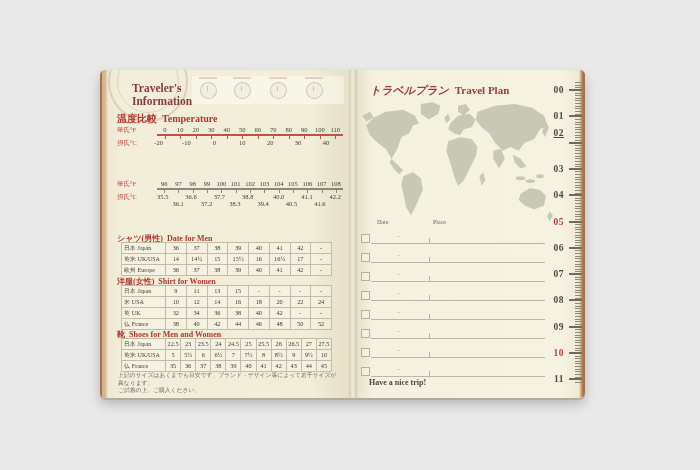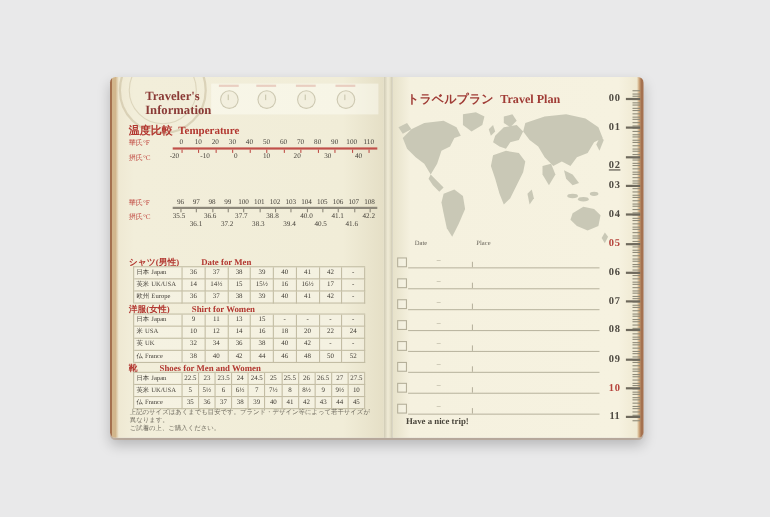--- a/index.html
+++ b/index.html
@@ -23,21 +23,21 @@
   .wm-clock{position:absolute;top:12px;width:15px;height:15px;border-radius:50%;
     border:1px solid rgba(175,170,140,.55);background:rgba(235,230,210,.4);}
   .wm-clock:before{content:"";position:absolute;left:6px;top:3px;width:1px;height:5px;background:rgba(175,170,140,.6);}
   .wm-clock:after{content:"";position:absolute;left:-2px;top:-6px;width:18px;height:2px;background:rgba(190,90,80,.25);}
 
   
   .lp-title{position:absolute;left:32px;top:12px;font-size:11.5px;font-weight:bold;color:#8a3a36;line-height:13px;}
   .h2{position:absolute;left:17px;font-size:10px;font-weight:bold;color:#b23730;white-space:nowrap;}
   .h2 .ja{margin-right:5px;}
   .h3{position:absolute;left:17px;font-size:8px;font-weight:bold;color:#b23730;white-space:nowrap;}
-  .h3 .ja{margin-right:20px;}
+  .h3 .ja{margin-right:4px;}
 
   
   .scale{position:absolute;left:17px;width:226px;}
   .scale-body{position:relative;margin-left:40px;}
   .slab{position:absolute;left:-40px;top:0;font-size:6.5px;color:#c14a42;white-space:nowrap;}
   .frow{display:flex;height:9px;font-size:6.5px;color:#45413a;}
   .frow .fv{flex:1;text-align:center;line-height:9px;}
   .sline{position:relative;height:2px;margin:0 0 2px;}
   .sline.red{background:#c0504a;}
   .sline.gray{background:#8d887a;height:1.5px;}
@@ -51,21 +51,21 @@
   .tbl{position:absolute;left:21px;width:210px;display:grid;border-top:1px solid #c3bda4;border-left:1px solid #c3bda4;background:rgba(255,255,250,.25);}
   .tbl .c{border-right:1px solid #c3bda4;border-bottom:1px solid #c3bda4;height:10px;line-height:10px;
           font-size:6.3px;color:#3f3b33;text-align:center;overflow:hidden;white-space:nowrap;}
   .tbl .lab{text-align:left;padding-left:2px;color:#45413a;}
   .tbl .lab .ja{font-size:5.8px;margin-right:2px;}
   .tbl .lab .en{font-size:6px;}
   .footnote{position:absolute;left:18px;top:302px;width:222px;font-size:5.8px;line-height:7.5px;color:#6e6a5e;}
 
   
   .rp-title{position:absolute;left:13px;top:13px;font-size:11px;font-weight:bold;color:#a03c36;white-space:nowrap;}
-  .rp-title .ja{margin-right:6px;}
+  .rp-title .ja{margin-right:6px;font-style:italic;}
   .worldmap{position:absolute;left:3px;top:30px;width:196px;height:129px;}
   .plan-head{position:absolute;top:149px;left:0;font-size:6px;color:#6a665c;}
   .plan-head .ph-date{position:absolute;left:20px;top:0;}
   .plan-head .ph-place{position:absolute;left:76px;top:0;}
   .plan-rows{position:absolute;top:158px;left:0;right:0;height:154px;}
   .prow{position:absolute;left:0;right:0;height:19px;}
   .pbox{position:absolute;left:4px;top:6px;width:7px;height:7px;border:1px solid #b5b09a;background:rgba(255,255,250,.3);}
   .pdash{position:absolute;left:40px;top:4px;font-size:7px;color:#9a9580;}
   .pdiv{position:absolute;left:72px;top:10px;width:1px;height:5px;background:#b9b4a0;}
   .pline{position:absolute;left:14px;width:174px;top:15px;height:1px;background:#bcb7a2;}
@@ -523,21 +523,21 @@
           <div class="tick minor" style="top: 301.3px;"></div>
           <div class="tick minor" style="top: 303.9px;"></div>
           <div class="tick minor" style="top: 306.6px;"></div>
           <div class="tick minor" style="top: 309.2px;"></div>
           <div class="tick minor" style="top: 311.8px;"></div>
           <div class="tick major" style="top: 19px;"></div>
           <div class="rnum" style="top: 15px;">00</div>
           <div class="tick major" style="top: 45.3px;"></div>
           <div class="rnum" style="top: 41.3px;">01</div>
           <div class="tick major" style="top: 71.6px;"></div>
-          <div class="rnum" style="top: 76px; text-decoration: underline;">02</div>
+          <div class="rnum" style="top: 58px; text-decoration: underline;">02</div>
           <div class="tick major" style="top: 97.9px;"></div>
           <div class="rnum" style="top: 93.9px;">03</div>
           <div class="tick major" style="top: 124.2px;"></div>
           <div class="rnum" style="top: 120.2px;">04</div>
           <div class="tick major" style="top: 150.5px;"></div>
           <div class="rnum red" style="top: 146.5px;">05</div>
           <div class="tick major" style="top: 176.8px;"></div>
           <div class="rnum" style="top: 172.8px;">06</div>
           <div class="tick major" style="top: 203.1px;"></div>
           <div class="rnum" style="top: 199.1px;">07</div>

